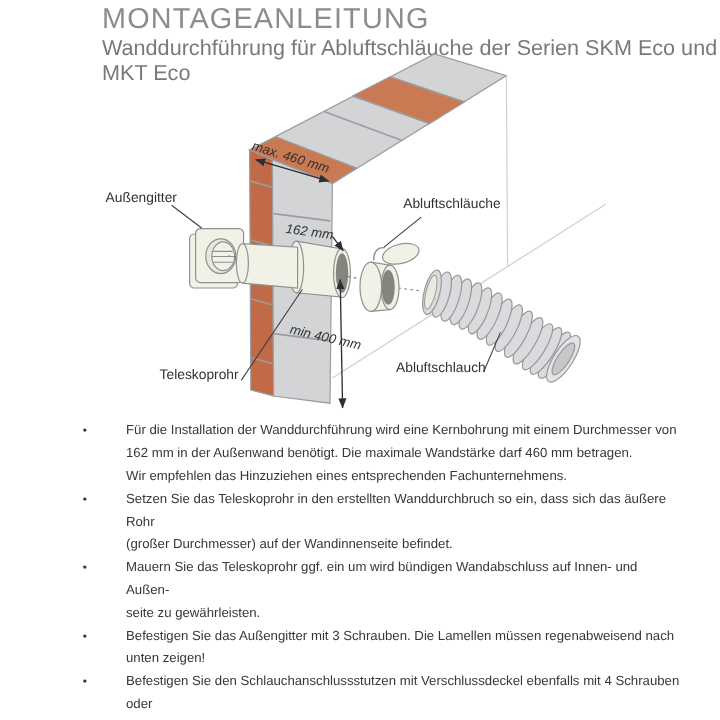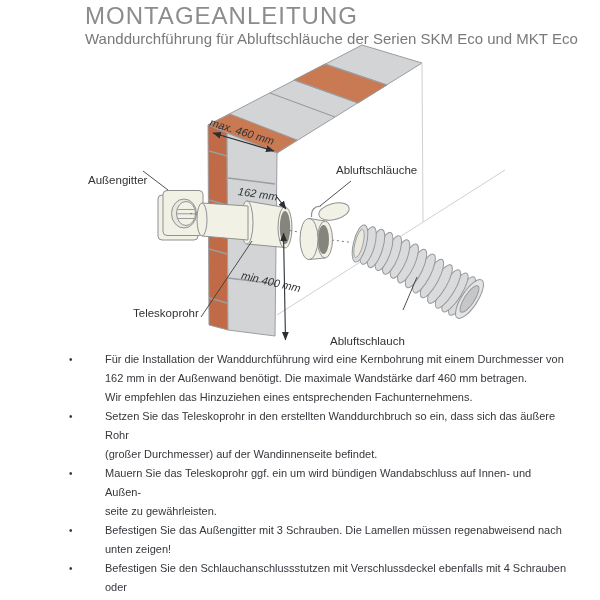--- a/index.html
+++ b/index.html
@@ -5,31 +5,31 @@
   :root{
     --brick:#c16a47; --brick-light:#ca7a53; --wall-gray:#d3d4d6; --wall-line:#9b9da0;
     --cream:#f2f1e5; --dark-opening:#85857d; --hose-gray:#dadbdd; --hose-line:#97989b;
     --text-dark:#34373c; --title-gray:#8a8c8e; --subtitle-gray:#77797b; --line-dark:#2c2f32;
     --label-dark:#2f3234;
   }
   html,body{margin:0;padding:0;background:#fff;}
   .page{position:relative;width:600px;height:600px;background:#fff;overflow:hidden;
         font-family:"Liberation Sans", sans-serif;}
   .title{position:absolute;left:85px;top:2px;font-size:24px;letter-spacing:1px;color:var(--title-gray);}
-  .subtitle{position:absolute;left:85px;top:30px;font-size:15px;color:var(--subtitle-gray);}
+  .subtitle{position:absolute;left:85px;top:30px;font-size:18px;color:var(--subtitle-gray);}
   svg.diagram{position:absolute;left:0;top:0;width:600px;height:600px;}
   .dlabel{position:absolute;font-size:11.5px;color:var(--label-dark);white-space:nowrap;}
   .dim{position:absolute;font-size:11px;font-style:italic;color:var(--label-dark);white-space:nowrap;transform-origin:left top;}
   .dim-max{left:212px;top:116px;transform:rotate(17deg);}
   .dim-162{left:239px;top:185px;transform:rotate(8deg);}
   .dim-min{left:243px;top:269px;transform:rotate(13deg);}
-  .lbl-grille{left:88px;top:174px;}
+  .lbl-grille{left:88px;top:159px;}
   .lbl-cap{left:336px;top:164px;}
   .lbl-tube{left:133px;top:307px;}
-  .lbl-hose{left:330px;top:301px;margin-top:34px;}
+  .lbl-hose{left:330px;top:301px;}
   .bullets{position:absolute;left:62px;top:350px;width:505px;}
   .bullet-item{display:flex;align-items:flex-start;}
   .dot{width:43px;flex:0 0 43px;font-size:10px;line-height:19px;color:var(--text-dark);padding-left:7px;box-sizing:border-box;}
   .btext{font-size:11px;line-height:19px;color:var(--text-dark);white-space:pre-line;width:462px;}
 </style>
 </head>
 <body>
 
 <div class="page">
 

